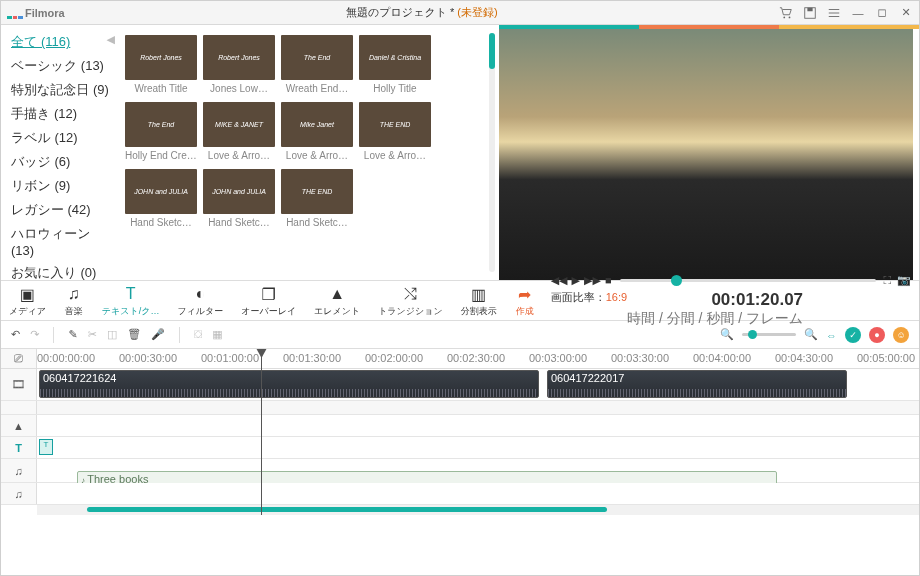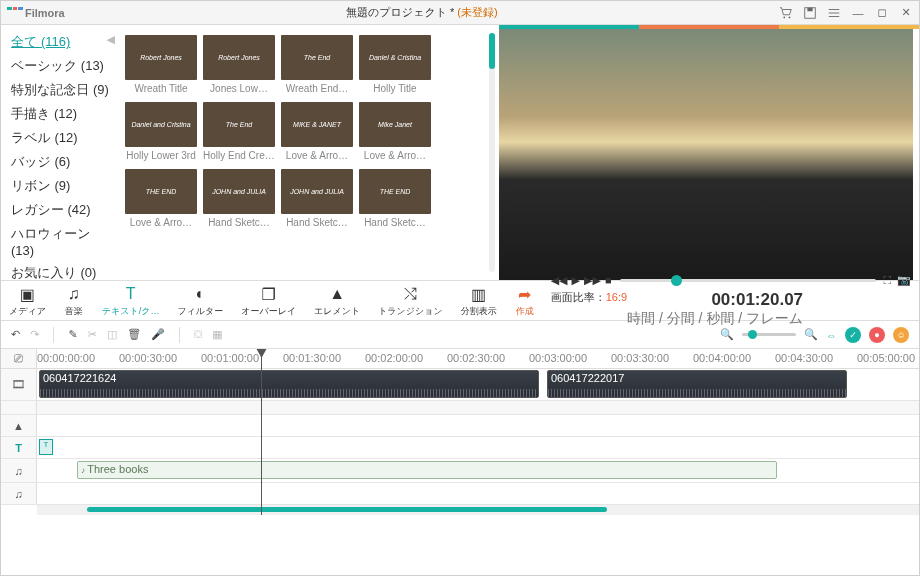--- a/index.html
+++ b/index.html
@@ -1,19 +1,19 @@
 <!DOCTYPE html>
 <html><head>
 <meta charset="utf-8">
 <style>
 *{margin:0;padding:0;box-sizing:border-box;font-family:"Meiryo","Hiragino Sans",Arial,sans-serif;font-size:11px}
 body{background:#fff;width:920px;height:576px;overflow:hidden;border:1px solid #cfcfcf}
 
 .titlebar{height:24px;background:#f5f5f5;border-bottom:1px solid #d9d9d9;display:flex;align-items:center;padding:0 6px}
-.logo{font-weight:bold;color:#7a7a7a;font-size:14px;display:flex;align-items:flex-start;gap:2px}
+.logo{font-weight:bold;color:#7a7a7a;font-size:14px;display:flex;align-items:flex-end;gap:2px}
 .logo .bars{width:16px;height:3px;display:flex;gap:1px}
 .logo .bars span{flex:1;height:100%}
 .b1{background:#16b2a4}.b2{background:#e86060}.b3{background:#4a90d9}
 .title-center{flex:1;text-align:center;color:#333}
 .title-center .unreg{color:#d26a00}
 .title-icons{display:flex;gap:10px;color:#666;align-items:center}
 .wicon{width:14px;height:14px;display:inline-flex;align-items:center;justify-content:center}
 
 .top-area{height:256px;display:flex;border-bottom:1px solid #ddd}
 .sidebar{width:120px;padding:8px 10px;position:relative}
@@ -66,21 +66,21 @@
 .cb1{background:#16b2a4}.cb2{background:#ef5b5b}.cb3{background:#f3a33c}
 
 .timeline{flex:1;overflow:hidden;position:relative}
 .ruler{height:20px;display:flex;border-bottom:1px solid #ddd}
 .track-head{width:36px;display:flex;align-items:center;justify-content:center;border-right:1px solid #ddd;color:#555;background:#f8f8f8}
 .ruler-ticks{flex:1;position:relative;font-size:9px;color:#888}
 .ruler-ticks span{position:absolute;top:3px}
 .track{height:32px;display:flex;border-bottom:1px solid #e5e5e5}
 .track-body{flex:1;position:relative;background:#fff}
 .clip{position:absolute;top:1px;height:28px;background:linear-gradient(to bottom,#3a4048,#2a2e34);border:1px solid #555;border-radius:2px;color:#fff;font-size:8px;padding:1px 3px;overflow:hidden}
-.clip.audio{background:#eef4ee;border-color:#9ab99a;height:18px;top:2px;color:#5b7a5b}
+.clip.audio{background:#eef4ee;border-color:#9ab99a;height:18px;top:12px;color:#5b7a5b}
 .clip .wave{position:absolute;left:0;right:0;bottom:0;height:8px;opacity:.6;background:repeating-linear-gradient(90deg,#889 0 1px,transparent 1px 3px)}
 .track.wave{height:14px}
 .track.wave .track-body{background:#f7f7f7}
 .playhead{position:absolute;left:260px;top:0;bottom:0;width:1px;background:#555;z-index:5}
 .playhead:before{content:"";position:absolute;top:-1px;left:-5px;width:11px;height:10px;background:#555;clip-path:polygon(0 0,100% 0,50% 100%)}
 .hscroll{height:10px;display:flex}
 .hscroll .bar{flex:1;position:relative;background:#f1f1f1}
 .hscroll .thumb{position:absolute;left:50px;width:520px;top:2px;height:5px;background:#16b2a4;border-radius:3px}
 svg{width:14px;height:14px;fill:currentColor}
 </style>
@@ -151,24 +151,20 @@
         </div>
         <div class="gal-item">
           <div class="gal-thumb">The End</div>
           <div class="gal-label">Wreath End…</div>
         </div>
         <div class="gal-item">
           <div class="gal-thumb">Daniel &amp; Cristina</div>
           <div class="gal-label">Holly Title</div>
         </div>
         <div class="gal-item">
-          <div class="gal-thumb">Daniel and Cristina</div>
-          <div class="gal-label">Holly Lower 3rd</div>
-        </div>
-        <div class="gal-item">
           <div class="gal-thumb">The End</div>
           <div class="gal-label">Holly End Credit</div>
         </div>
         <div class="gal-item">
           <div class="gal-thumb">MIKE &amp; JANET</div>
           <div class="gal-label">Love &amp; Arro…</div>
         </div>
         <div class="gal-item">
           <div class="gal-thumb">Mike Janet</div>
           <div class="gal-label">Love &amp; Arro…</div>

